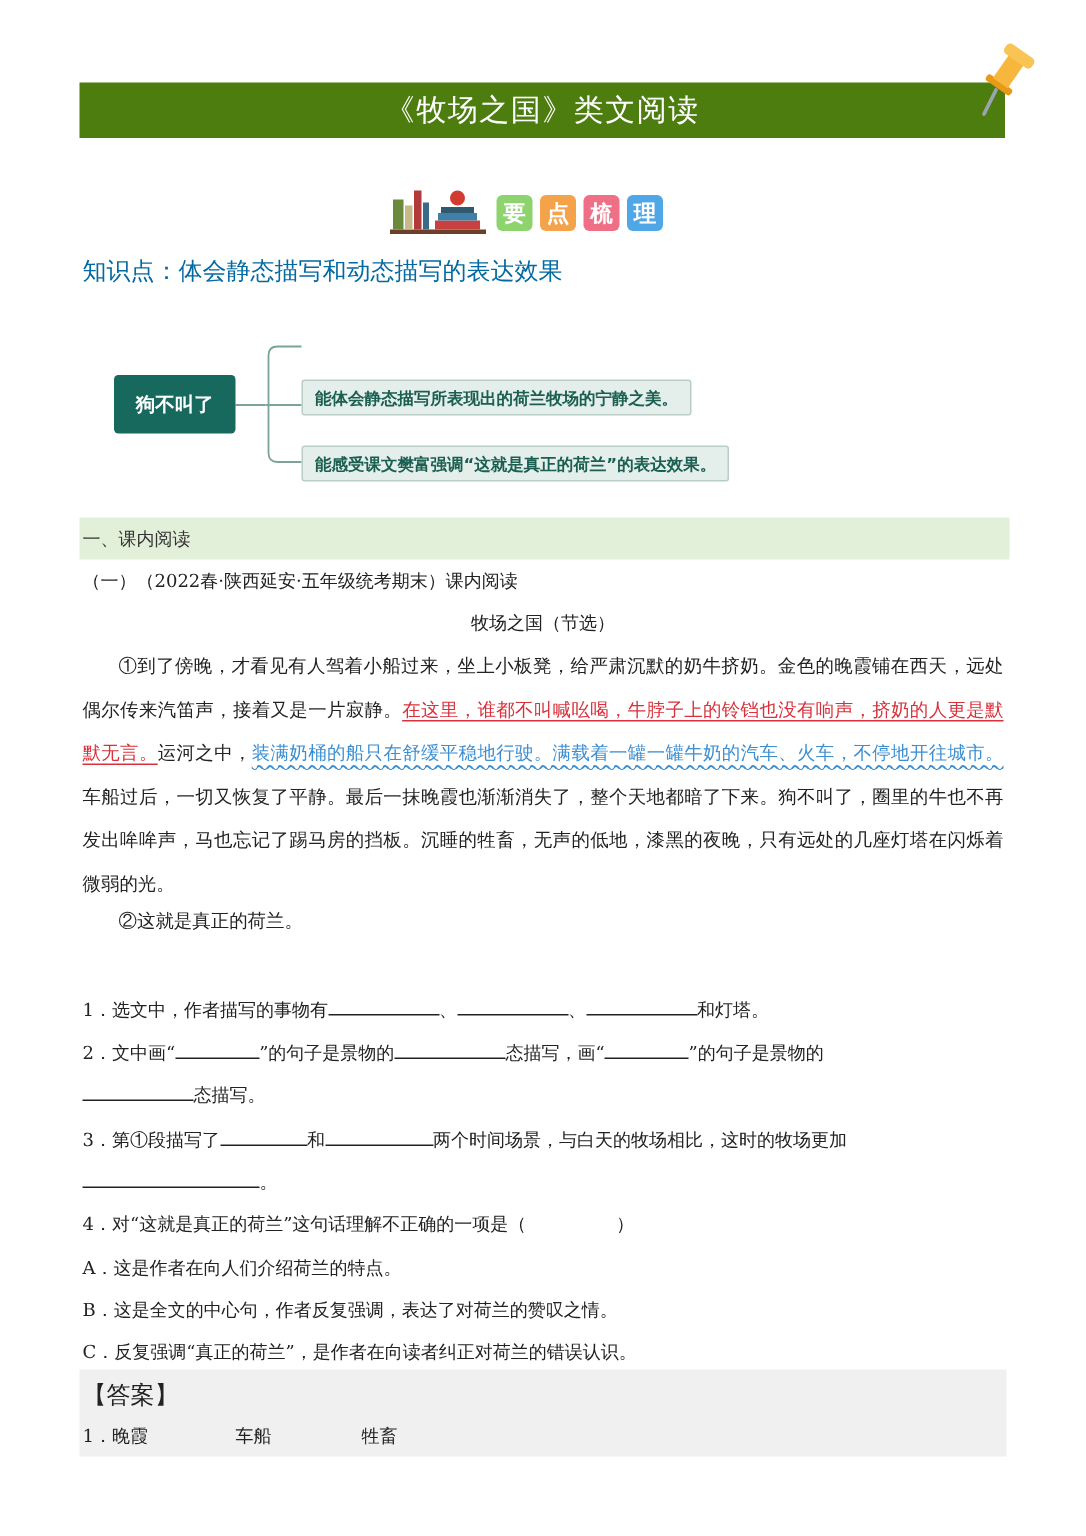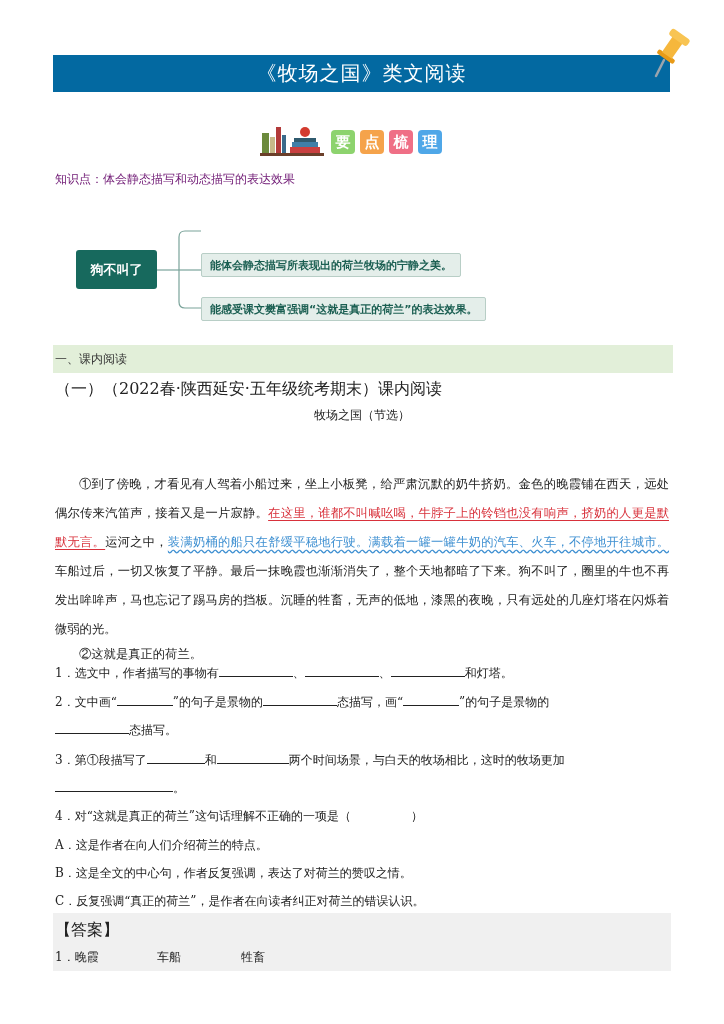--- a/index.html
+++ b/index.html
@@ -3,63 +3,63 @@
 <meta charset="utf-8">
 <style>
   html, body { margin: 0; padding: 0; background: #ffffff; }
   body {
     width: 724px; height: 1024px; position: relative; overflow: hidden;
     font-family: "DejaVu Serif", "Liberation Serif", serif;
     color: #222;
   }
   .title-bar {
     position: absolute; left: 53px; top: 55px; width: 617px; height: 37px;
-    background: #0369a1; color: #fff;
+    background: #4d7c0f; color: #fff;
     display: flex; align-items: center; justify-content: center;
     font-family: "DejaVu Sans", sans-serif; font-size: 20px; letter-spacing: 1px;
   }
   .pin {
     position: absolute; left: 642px; top: 26px; width: 50px; height: 56px;
   }
   .badge-row {
     position: absolute; left: 258px; top: 125px; height: 34px;
     display: flex; align-items: center; gap: 5px;
   }
   .books { width: 68px; height: 34px; }
   .badge {
     width: 24px; height: 24px; border-radius: 4px; color: #fff;
     font-family: "DejaVu Sans", sans-serif; font-size: 15px; font-weight: bold;
     display: flex; align-items: center; justify-content: center;
   }
   .knowledge {
-    position: absolute; left: 55px; top: 171px; font-size: 12px; color: #701a75;
+    position: absolute; left: 55px; top: 171px; font-size: 16px; color: #0369a1;
   }
   .mindmap { position: absolute; left: 55px; top: 195px; width: 490px; height: 140px; }
   .mm-root {
     position: absolute; left: 21px; top: 55px; width: 81px; height: 39px;
     background: #17695d; color: #fff; border-radius: 3px;
     font-family: "DejaVu Sans", sans-serif; font-weight: bold; font-size: 13px;
     display: flex; align-items: center; justify-content: center;
   }
   .mm-node {
     position: absolute; left: 146px; height: 22px; padding: 0 8px;
     background: #e4eeea; border: 1px solid #b8cec6; border-radius: 2px;
     color: #1b5f52; font-family: "DejaVu Sans", sans-serif; font-weight: bold; font-size: 11px;
     display: flex; align-items: center; white-space: nowrap;
   }
   .section-bar {
     position: absolute; left: 53px; top: 345px; width: 618px; height: 28px;
     background: #e2efd9; display: flex; align-items: center; padding-left: 2px;
     font-size: 12px; color: #333;
   }
-  .source { position: absolute; left: 55px; top: 379px; font-size: 16px; color: #222; }
+  .source { position: absolute; left: 55px; top: 379px; font-size: 12px; color: #222; }
   .passage-title { position: absolute; left: 0; width: 724px; top: 407px; text-align: center; font-size: 12px; }
   .para {
     position: absolute; left: 55px; width: 614px; font-size: 12.3px; line-height: 29px;
-    text-align: justify; color: #222; margin-top: 40px;
+    text-align: justify; color: #222;
   }
   .red { color: #d8313b; text-decoration: underline; text-decoration-color: #d8313b; text-underline-offset: 3px; }
   .blue { color: #3d8fd1; text-decoration: underline wavy; text-decoration-color: #3d8fd1; text-underline-offset: 3px; }
   .q { position: absolute; left: 55px; font-size: 12px; color: #222; white-space: nowrap; }
   .blank { display: inline-block; border-bottom: 1px solid #222; height: 12px; vertical-align: baseline; }
   .answer-box {
     position: absolute; left: 53px; top: 913px; width: 618px; height: 58px; background: #f0f0f0;
   }
   .answer-label { position: absolute; left: 2px; top: 7px; font-size: 16px; }
   .answer-row { position: absolute; left: 2px; top: 36px; font-size: 12px; display: flex; }

